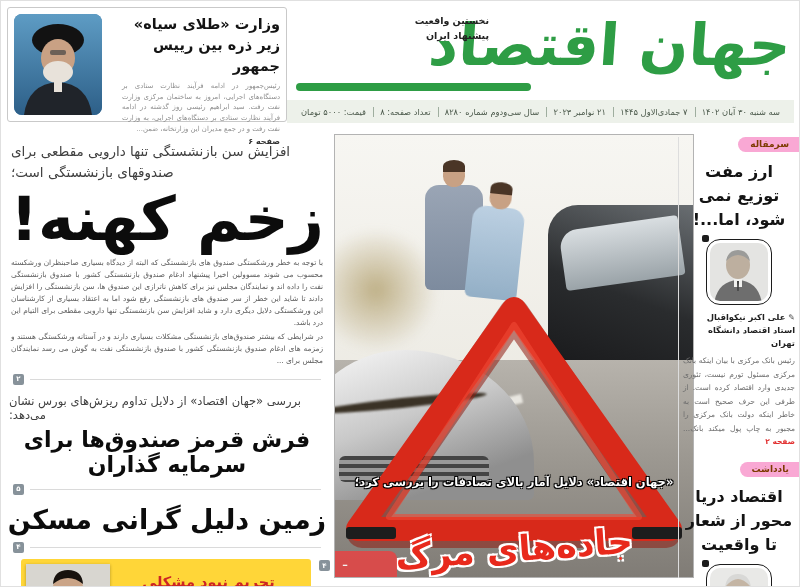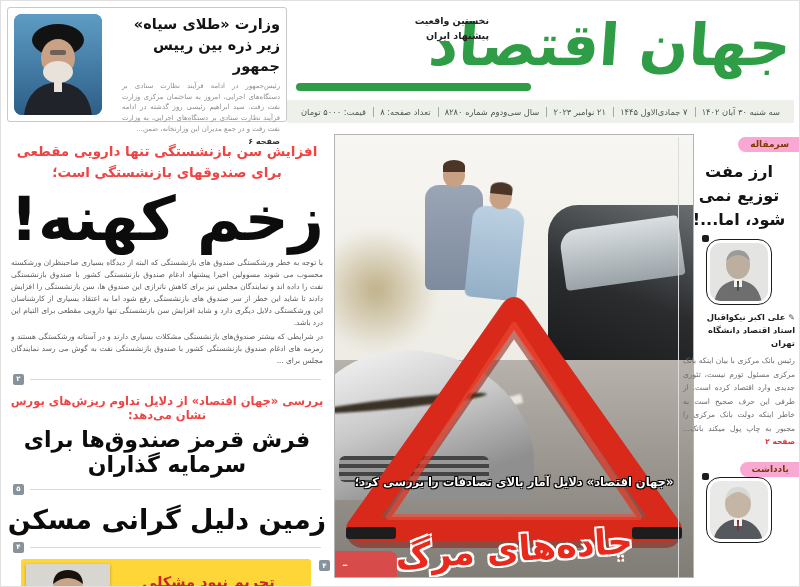--- a/index.html
+++ b/index.html
@@ -24,21 +24,21 @@
   .topleft { position:absolute; top:6px; left:6px; width:280px; height:115px;
              border:1px solid #c9c9c9; border-radius:3px; padding:6px; display:flex; gap:20px; }
   .tl-text { flex:1; display:flex; flex-direction:column; }
   .tl-title { font-size:14.5px; font-weight:900; color:#141414; line-height:1.45; text-align:right; }
   .tl-body { font-size:6.9px; color:#8d8d8d; text-align:justify; line-height:1.55; margin-top:4px; }
   .tl-pref { font-size:8px; font-weight:bold; color:#333; margin-top:2px; }
   .tl-photo { width:88px; height:101px; border-radius:8px; overflow:hidden; flex:none; }
 
   
   .leftcol { position:absolute; top:133px; left:0; width:332px; }
-  .kicker { color:#ef4444; font-weight:bold; text-align:center; }
+  .kicker { color:#404040; font-weight:normal; text-align:left; }
   .k1 { font-size:13.5px; line-height:1.55; margin:7px 10px 0; }
   .h1 { font-size:61px; font-weight:900; color:#0c0c0c; text-align:center;
         line-height:1.1; letter-spacing:-2px; margin-top:2px; }
   .lead-body { margin:5px 10px 4px; font-size:7.4px; color:#5c5c5c; text-align:justify; line-height:1.62; }
   .lead-body p + p { margin-top:2px; }
   .rule-row { direction:ltr; display:flex; align-items:center; margin:7px 12px 0; gap:6px; }
   .badge { width:11px; height:11px; background:#87929a; color:#fff; font-size:7px; font-weight:bold;
            display:flex; align-items:center; justify-content:center; border-radius:2px; flex:none; }
   .rule { flex:1; border-top:1px solid #dadada; }
   .k2 { font-size:11.5px; margin:9px 8px 0; }
@@ -259,20 +259,21 @@
         <div></div>
       </div>
       <p class="sb-body">
         <span>رئیس بانک مرکزی با بیان اینکه بانک مرکزی مسئول تورم نیست، تئوری جدیدی وارد اقتصاد کرده است. از طرفی این حرف صحیح است به خاطر اینکه دولت بانک مرکزی را مجبور به چاپ پول میکند بانک...</span>
         <span class="pref">صفحه ۲</span>
       </p>
     </div>
 
     <div class="sb-sec2">
       <div class="sb-label">یادداشت</div>
+      <div class="sb-head">اقتصاد دریا محور از شعار تا واقعیت</div>
       <div class="sb-frame">
         <span class="dot"></span>
         <div class="sb-img">
           <svg width="60" height="60" viewBox="0 0 60 60" xmlns="http://www.w3.org/2000/svg">
             <rect width="60" height="60" fill="#e9e9e7"></rect>
             <ellipse cx="30" cy="23" rx="13" ry="14" fill="#c4b5a4"></ellipse>
             <path d="M17 19 Q19 6 30 6 Q41 6 43 19 Q36 11 30 11 Q24 11 17 19 Z" fill="#d8d8d6"></path>
             <path d="M5 60 Q10 39 30 38 Q50 39 55 60 Z" fill="#55595e"></path>
             <rect x="26" y="37" width="8" height="8" fill="#f2f2f0"></rect>
             <path d="M29 39 L31 39 L30.6 50 L29.4 50 Z" fill="#7a2a2a"></path>

